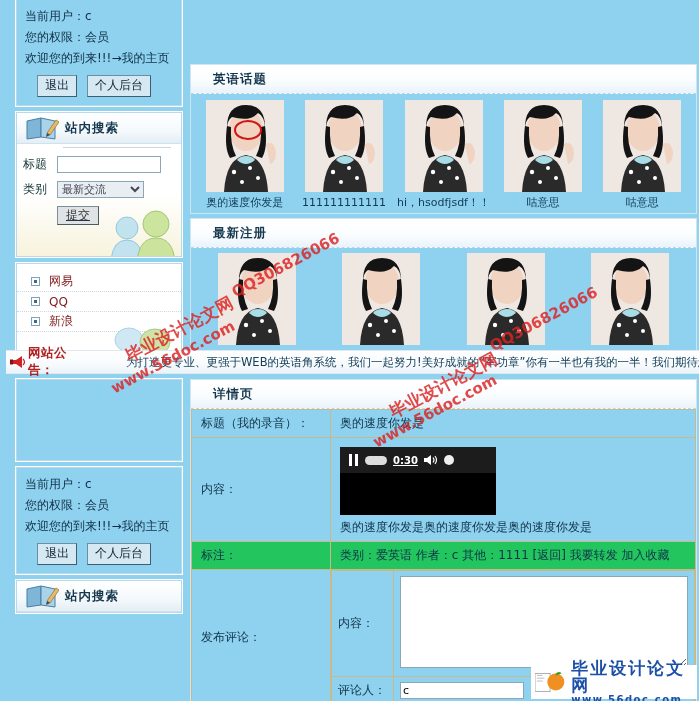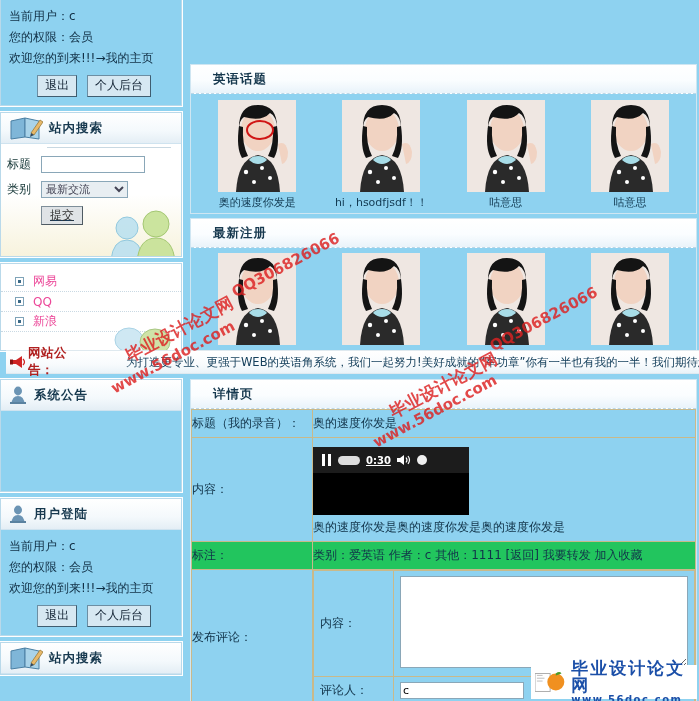--- a/index.html
+++ b/index.html
@@ -15,21 +15,21 @@
 
   
   .left-col {
     position: absolute; left: 0; top: 0;
     width: 186px; height: 701px;
     background: #8ed2f0;
   }
   .panel {
     background: #ffffff;
     border: 1px solid #b9d9ea;
-    margin: 0 4px 6px 0;
+    margin: 0 4px 6px 16px;
     box-shadow: 0 0 0 1px #ffffff;
   }
   .panel-head {
     position: relative;
     height: 30px;
     background: linear-gradient(to bottom, #ffffff 0%, #f4f9fc 60%, #e4eef5 100%);
     border-bottom: 1px solid #cfe3ef;
     display: flex; align-items: center;
   }
   .panel-head .hd-title {
@@ -112,21 +112,21 @@
     position: absolute; right: 2px; bottom: -6px;
     width: 78px; height: 56px; pointer-events: none; opacity: .95;
   }
 
   
   .linklist { padding: 8px 0 6px 0; }
   .linkitem {
     display: flex; align-items: center;
     height: 19px; padding-left: 14px;
     border-bottom: 1px dotted #c9d9e3;
-    font-size: 12px; color: #ec4899;
+    font-size: 12px; color: #7f1d1d;
   }
   .linkitem:last-child { border-bottom: none; }
   .sqbullet {
     width: 7px; height: 7px; border: 1px solid #7fa3b8;
     background: #fff; margin-right: 9px; position: relative;
   }
   .sqbullet::after {
     content: ""; position: absolute; left: 2px; top: 2px;
     width: 3px; height: 3px; background: #3c6a87;
   }
@@ -201,21 +201,21 @@
   .megaphone {
     position: absolute; left: 4px; top: 4px; width: 16px; height: 14px;
   }
 
   
   .dtable { width: 100%; border-collapse: collapse; background: #8ed2f0; }
   .dtable td {
     border: 1px solid #c9b98a;
     font-size: 12px; color: #113349;
     vertical-align: middle;
-    padding: 5px 0;
+    padding: 5px 9px;
   }
   td.lbl { width: 120px; }
   td.note-l, td.note-r { background: #22c55e; }
   .player {
     width: 156px; height: 68px; background: #000;
     margin: 4px 0 4px 0; position: relative;
   }
   .pbar {
     position: absolute; left: 0; top: 0; width: 156px; height: 26px;
     background: #1c1c1c;
@@ -343,46 +343,26 @@
           <span>新浪</span>
         </div>
         <svg class="bubble-deco" viewBox="0 0 66 34">
           <ellipse cx="18" cy="24" rx="14" ry="12" fill="#cfe8f3" stroke="#a9d3e6" stroke-width="1"></ellipse>
           <ellipse cx="44" cy="26" rx="15" ry="13" fill="#cfe3a8" stroke="#a8c783" stroke-width="1"></ellipse>
         </svg>
       </div>
     </div>
 
     <div class="panel" style="margin-top:28px;">
-      <div class="panel-head">
-        <span class="ico-user">
-          <svg viewBox="0 0 16 18" width="16" height="18">
-            <ellipse cx="8" cy="5" rx="4" ry="4.4" fill="#6b94b4"></ellipse>
-            <path d="M1.5 18 Q2 10 8 10 Q14 10 14.5 18 Z" fill="#6b94b4"></path>
-            <rect x="0" y="16" width="16" height="2" fill="#5a82a0"></rect>
-          </svg>
-        </span>
-        <span class="hd-title">系统公告</span>
-      </div>
       <div class="sysbox">
         <span class="ghost"></span>
       </div>
     </div>
 
     <div class="panel">
-      <div class="panel-head">
-        <span class="ico-user">
-          <svg viewBox="0 0 16 18" width="16" height="18">
-            <ellipse cx="8" cy="5" rx="4" ry="4.4" fill="#6b94b4"></ellipse>
-            <path d="M1.5 18 Q2 10 8 10 Q14 10 14.5 18 Z" fill="#6b94b4"></path>
-            <rect x="0" y="16" width="16" height="2" fill="#5a82a0"></rect>
-          </svg>
-        </span>
-        <span class="hd-title">用户登陆</span>
-      </div>
       <div class="userbox">
         <div class="line">当前用户：c</div>
         <div class="line">您的权限：会员</div>
         <div class="line">欢迎您的到来!!!→我的主页</div>
         <div class="btnrow">
           <span class="btn95">退出</span>
           <span class="btn95">个人后台</span>
         </div>
       </div>
     </div>
@@ -424,20 +404,37 @@
               <path d="M18 92 Q20 58 40 55 Q60 58 62 92 Z" fill="#2a2a2a"></path>
               <path d="M31 60 Q40 68 49 60 Q46 56 40 56 Q34 56 31 60 Z" fill="#a8dde8"></path>
               <circle cx="28" cy="72" r="2.2" fill="#fff"></circle>
                 <circle cx="44" cy="68" r="2" fill="#fff"></circle>
               <circle cx="36" cy="82" r="2" fill="#fff"></circle>
                 <circle cx="52" cy="78" r="2" fill="#fff"></circle>
               <path d="M60 44 Q68 40 70 52 Q70 62 64 64" fill="#f1d3c2"></path>
               <ellipse cx="42" cy="30" rx="13" ry="9" fill="none" stroke="#d01515" stroke-width="2"></ellipse>
             </svg>
             <div class="thumb-cap">奥的速度你发是</div>
+          </div>
+          <div class="thumb-cell">
+            <svg class="thumb" viewBox="0 0 78 92">
+              <rect width="78" height="92" fill="#efe7e2"></rect>
+              <ellipse cx="40" cy="30" rx="17" ry="21" fill="#f1d3c2"></ellipse>
+              <path d="M21 30 Q20 5 40 5 Q60 5 59 30 Q59 16 52 13 Q44 22 26 17 Q21 20 21 30 Z" fill="#141414"></path>
+              <path d="M21 26 Q18 48 24 58 L30 56 Q24 44 25 27 Z" fill="#141414"></path>
+              <path d="M59 26 Q62 48 56 58 L50 56 Q56 44 55 27 Z" fill="#141414"></path>
+              <path d="M18 92 Q20 58 40 55 Q60 58 62 92 Z" fill="#2a2a2a"></path>
+              <path d="M31 60 Q40 68 49 60 Q46 56 40 56 Q34 56 31 60 Z" fill="#a8dde8"></path>
+              <circle cx="28" cy="72" r="2.2" fill="#fff"></circle>
+                <circle cx="44" cy="68" r="2" fill="#fff"></circle>
+              <circle cx="36" cy="82" r="2" fill="#fff"></circle>
+                <circle cx="52" cy="78" r="2" fill="#fff"></circle>
+              <path d="M60 44 Q68 40 70 52 Q70 62 64 64" fill="#f1d3c2"></path>
+            </svg>
+            <div class="thumb-cap">111111111111</div>
           </div>
           <div class="thumb-cell">
             <svg class="thumb" viewBox="0 0 78 92">
               <rect width="78" height="92" fill="#efe7e2"></rect>
               <ellipse cx="40" cy="30" rx="17" ry="21" fill="#f1d3c2"></ellipse>
               <path d="M21 30 Q20 5 40 5 Q60 5 59 30 Q59 16 52 13 Q44 22 26 17 Q21 20 21 30 Z" fill="#141414"></path>
               <path d="M21 26 Q18 48 24 58 L30 56 Q24 44 25 27 Z" fill="#141414"></path>
               <path d="M59 26 Q62 48 56 58 L50 56 Q56 44 55 27 Z" fill="#141414"></path>
               <path d="M18 92 Q20 58 40 55 Q60 58 62 92 Z" fill="#2a2a2a"></path>
               <path d="M31 60 Q40 68 49 60 Q46 56 40 56 Q34 56 31 60 Z" fill="#a8dde8"></path>

